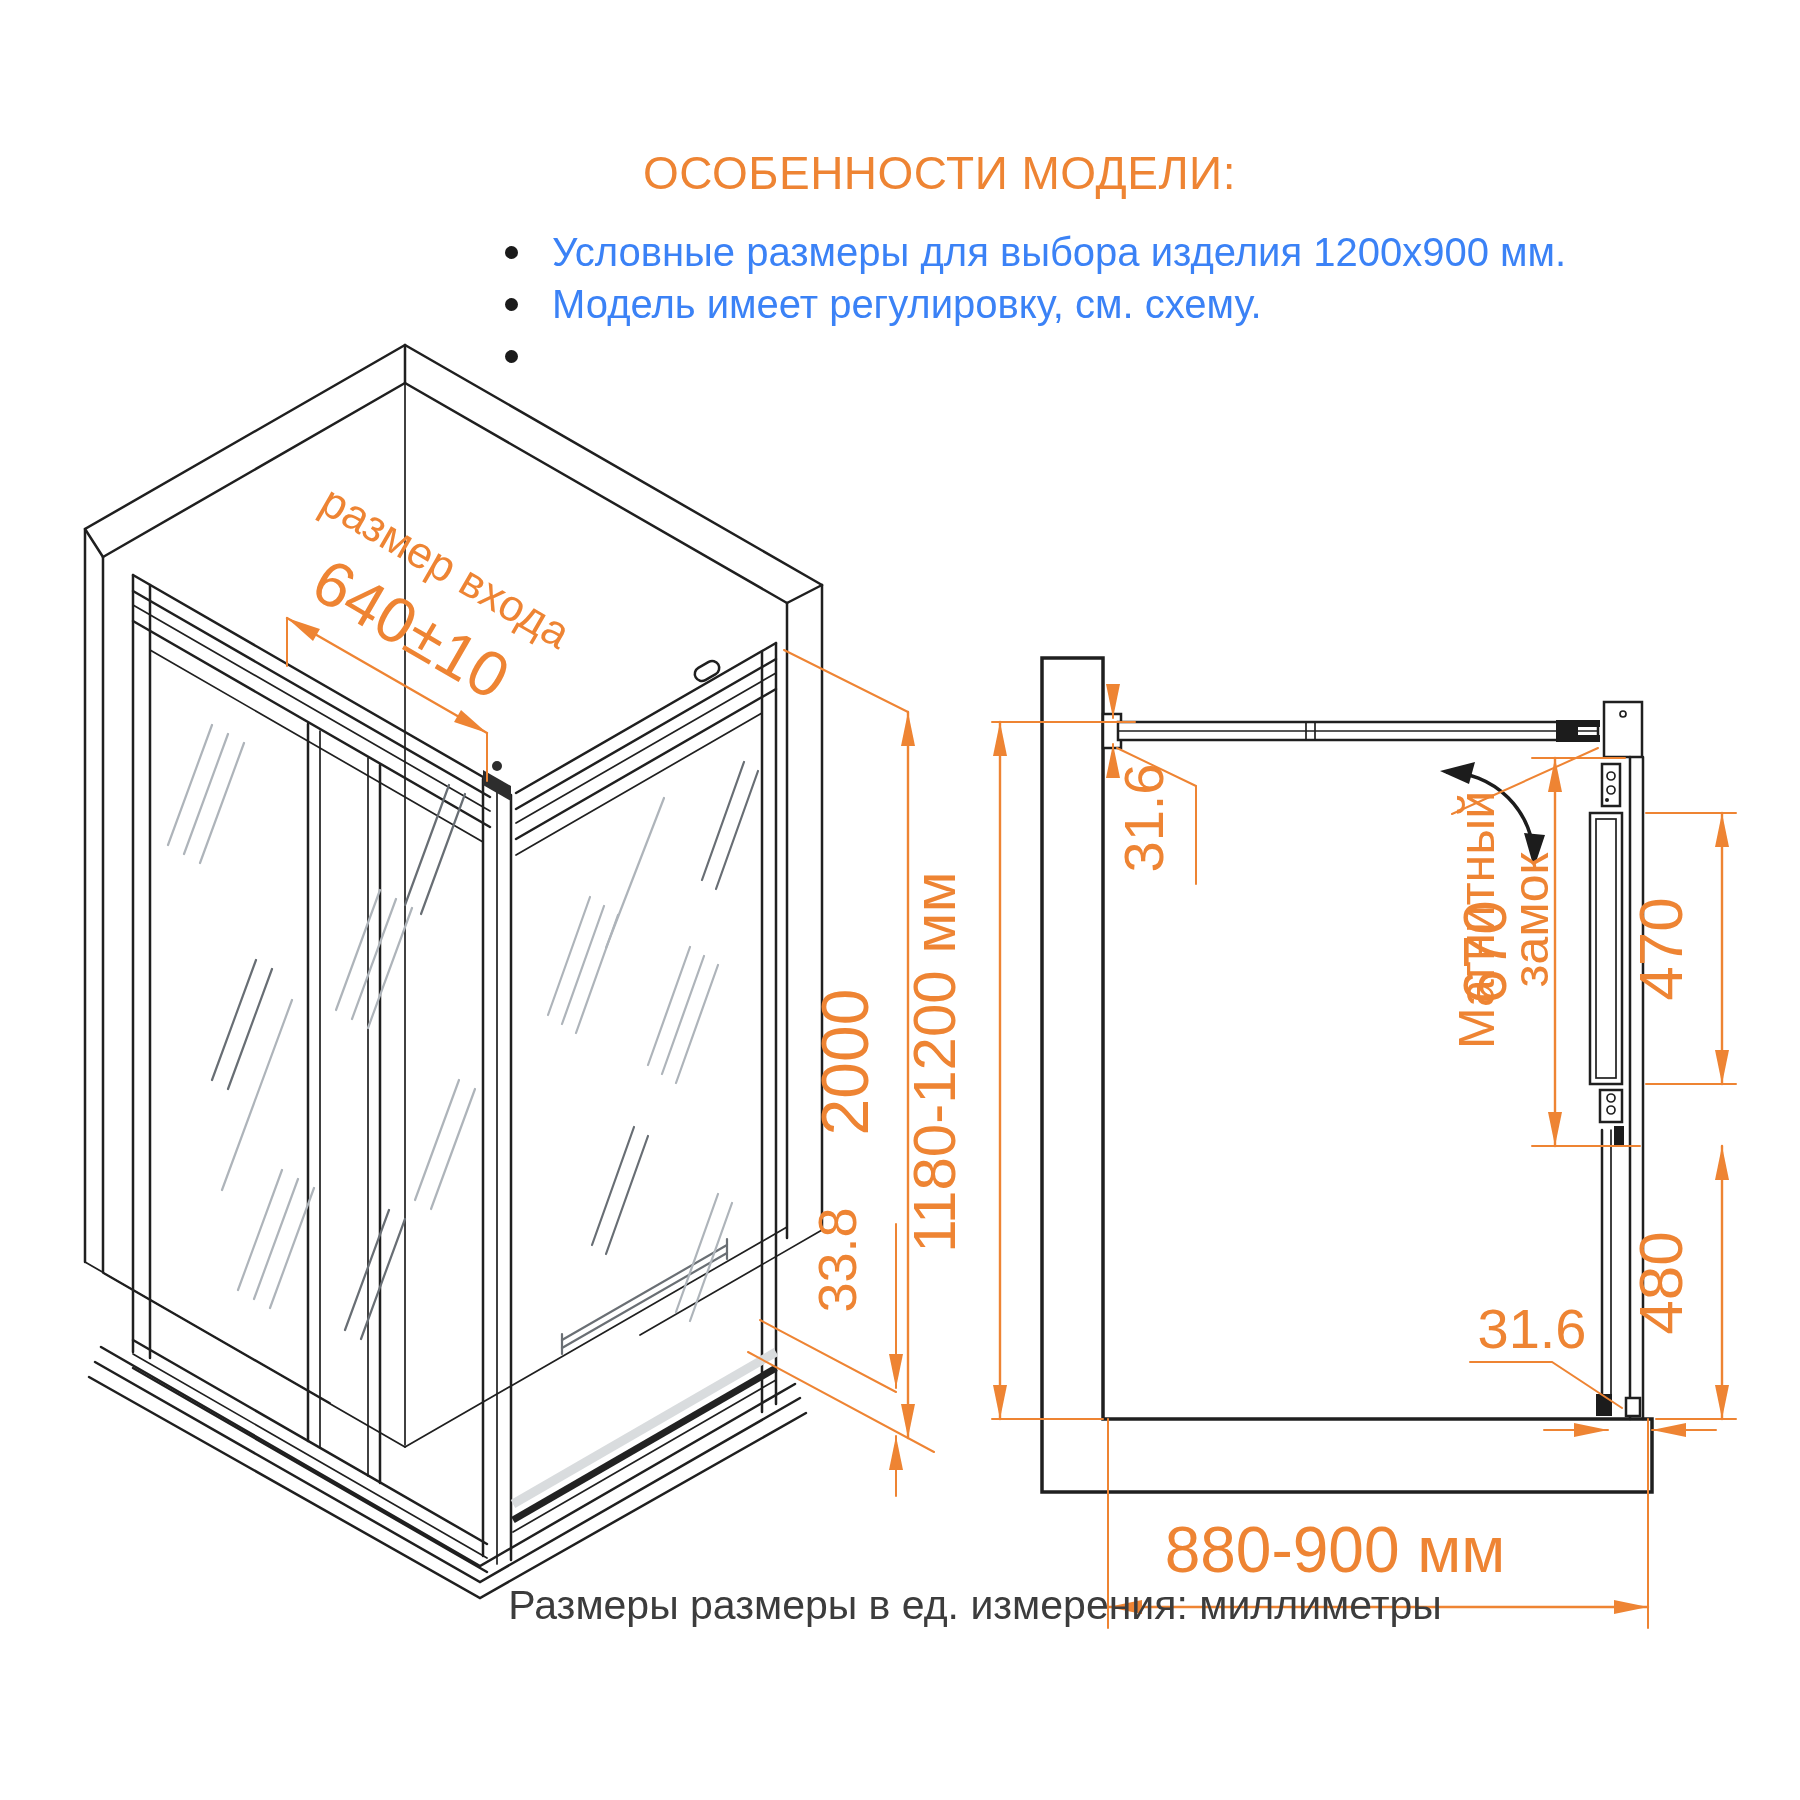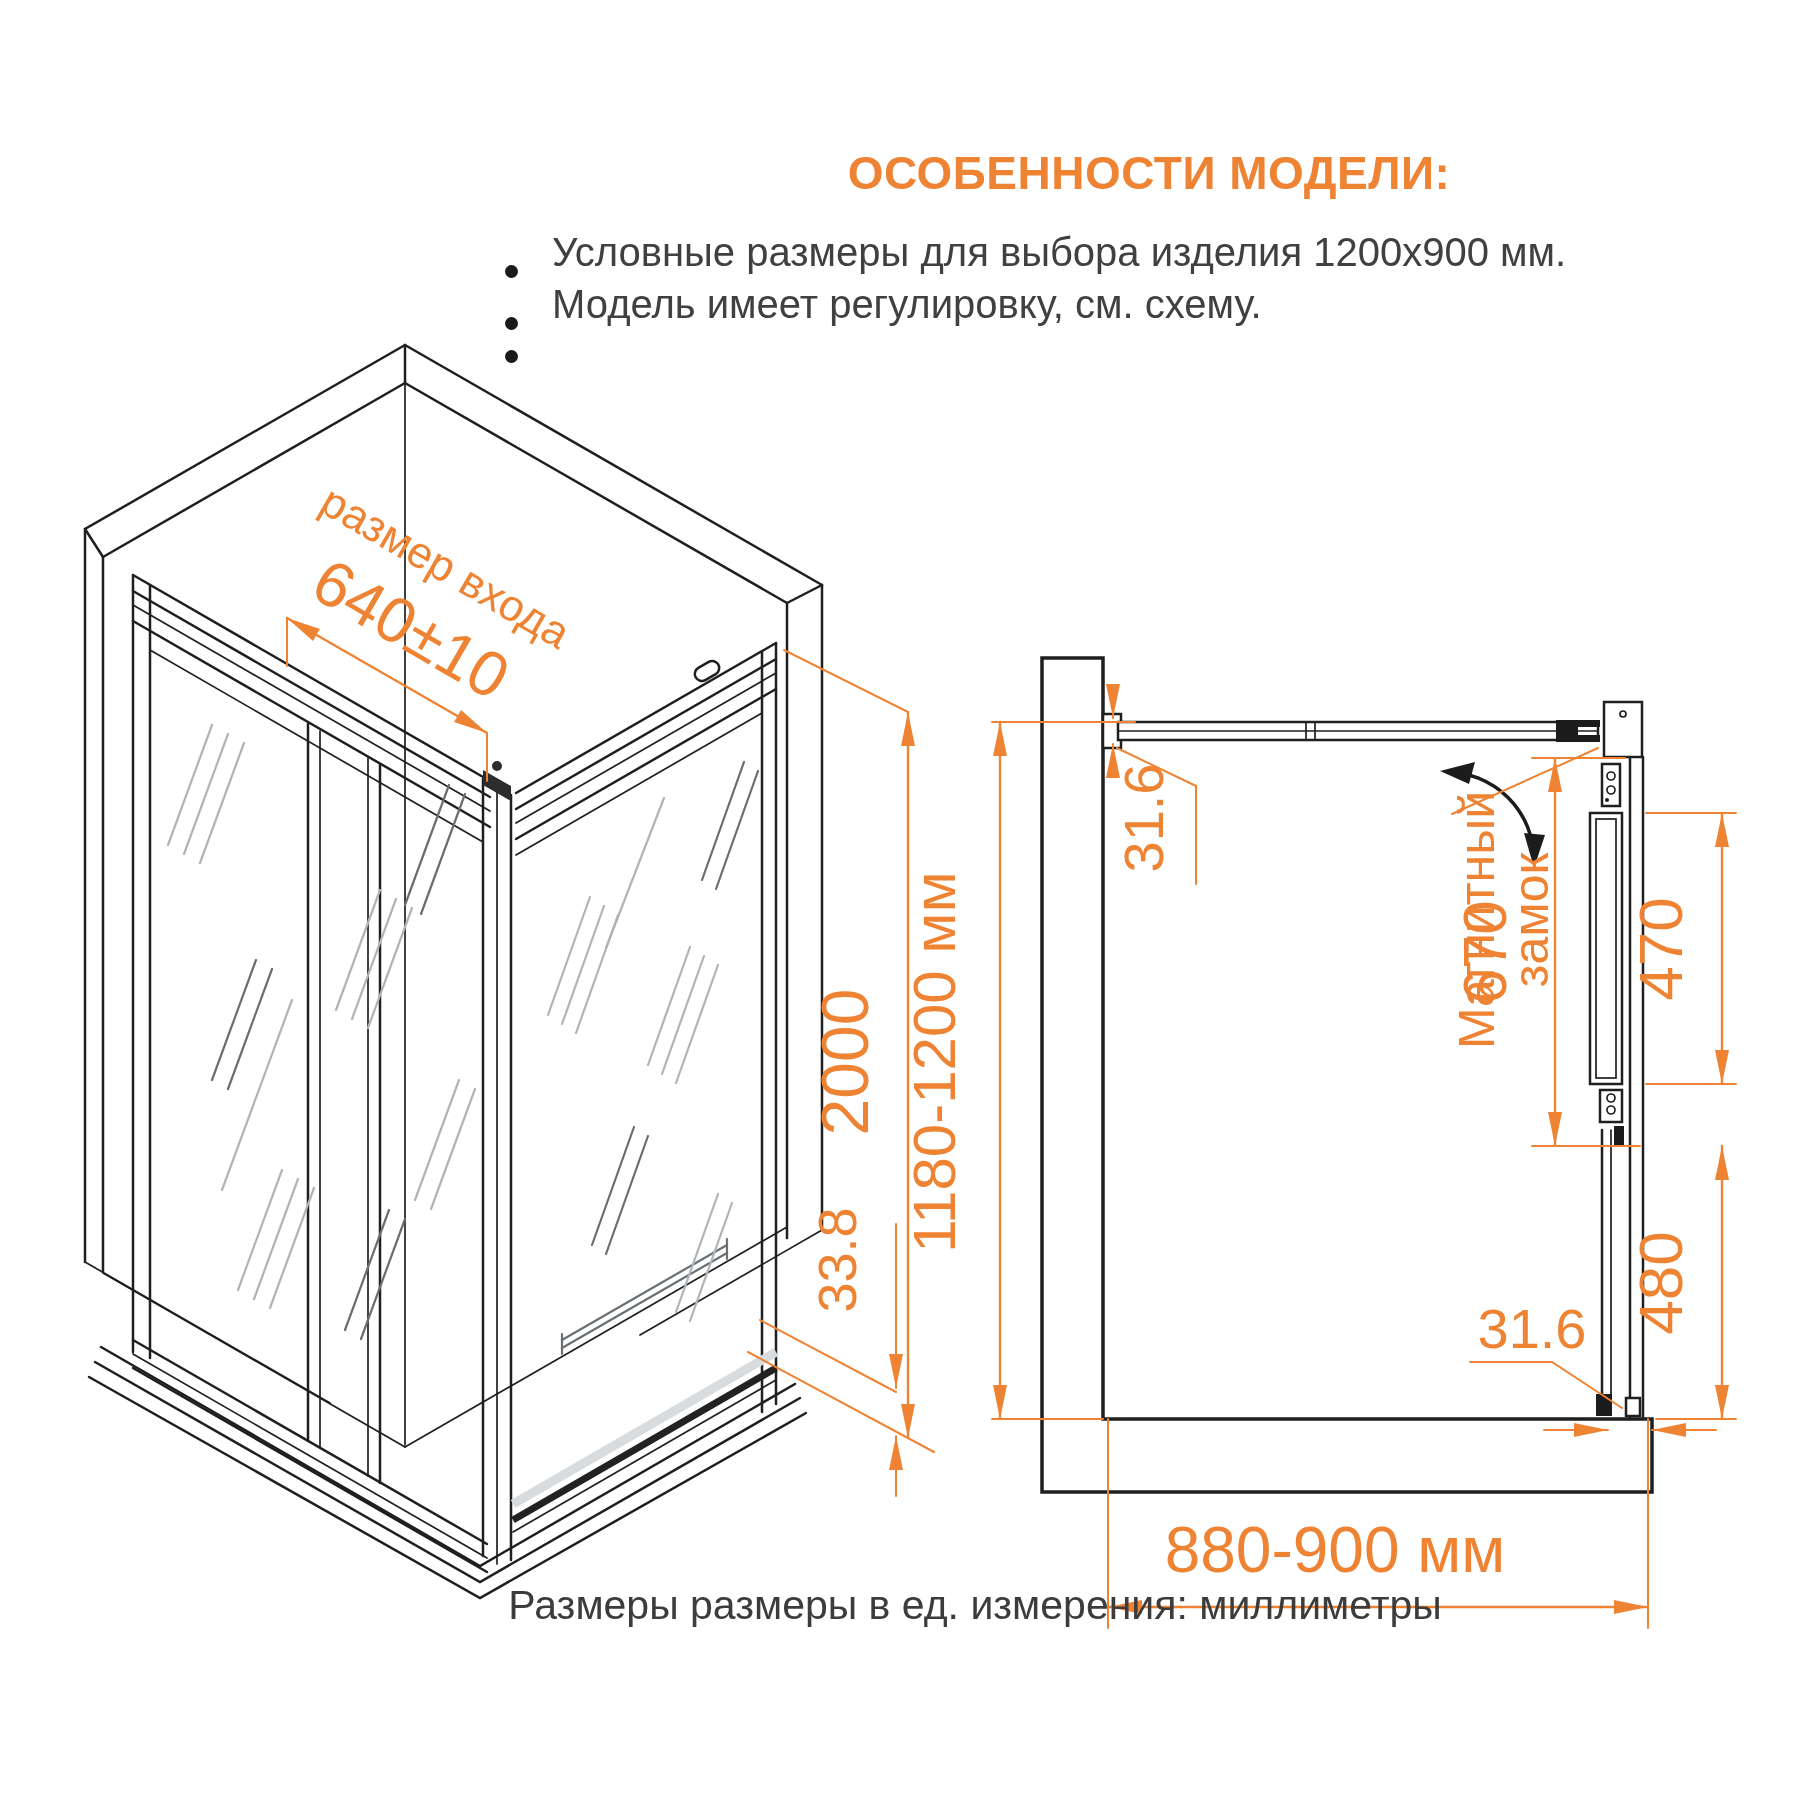--- a/index.html
+++ b/index.html
@@ -1,20 +1,20 @@
 <!DOCTYPE html>
 <html><head>
 <meta charset="utf-8">
 <style>
   html,body{margin:0;padding:0;background:#ffffff;}
   .page{position:relative;width:1800px;height:1800px;background:#fff;overflow:hidden;
         font-family:"Liberation Sans",sans-serif;}
   .features{position:absolute;left:505px;top:146px;width:1150px;}
-  .features-title{margin:0 0 26px 138px;font-size:46px;font-weight:700;color:#EE8433;letter-spacing:.5px;text-align:center;}
-  .bullet-row{display:flex;align-items:flex-end;font-size:40px;line-height:52px;color:#404040;}
+  .features-title{margin:0 0 26px 138px;font-size:46px;font-weight:400;color:#EE8433;letter-spacing:.5px;}
+  .bullet-row{display:flex;align-items:flex-start;font-size:40px;line-height:52px;color:#3b82f6;}
   .bullet-dot{flex:0 0 13px;width:13px;height:13px;border-radius:50%;background:#1a1a1a;margin:20px 34px 0 0;}
   .bullet-spacer{flex:0 0 13px;width:13px;margin-right:34px;}
   .footer-note{position:absolute;left:975px;top:1582px;transform:translateX(-50%);
                font-size:41px;color:#3c3c3c;white-space:nowrap;}
   svg{position:absolute;left:0;top:0;}
   svg text{font-family:"Liberation Sans",sans-serif;fill:#EE8433;}
   .blk{stroke:#1f1f1f;fill:none;stroke-width:2.5;stroke-linecap:round;}
   .blk-thin{stroke:#1f1f1f;fill:none;stroke-width:1.7;stroke-linecap:round;}
   .blk-thick{stroke:#1f1f1f;fill:none;stroke-width:3.5;stroke-linecap:round;}
   .wfill{fill:#ffffff;}

